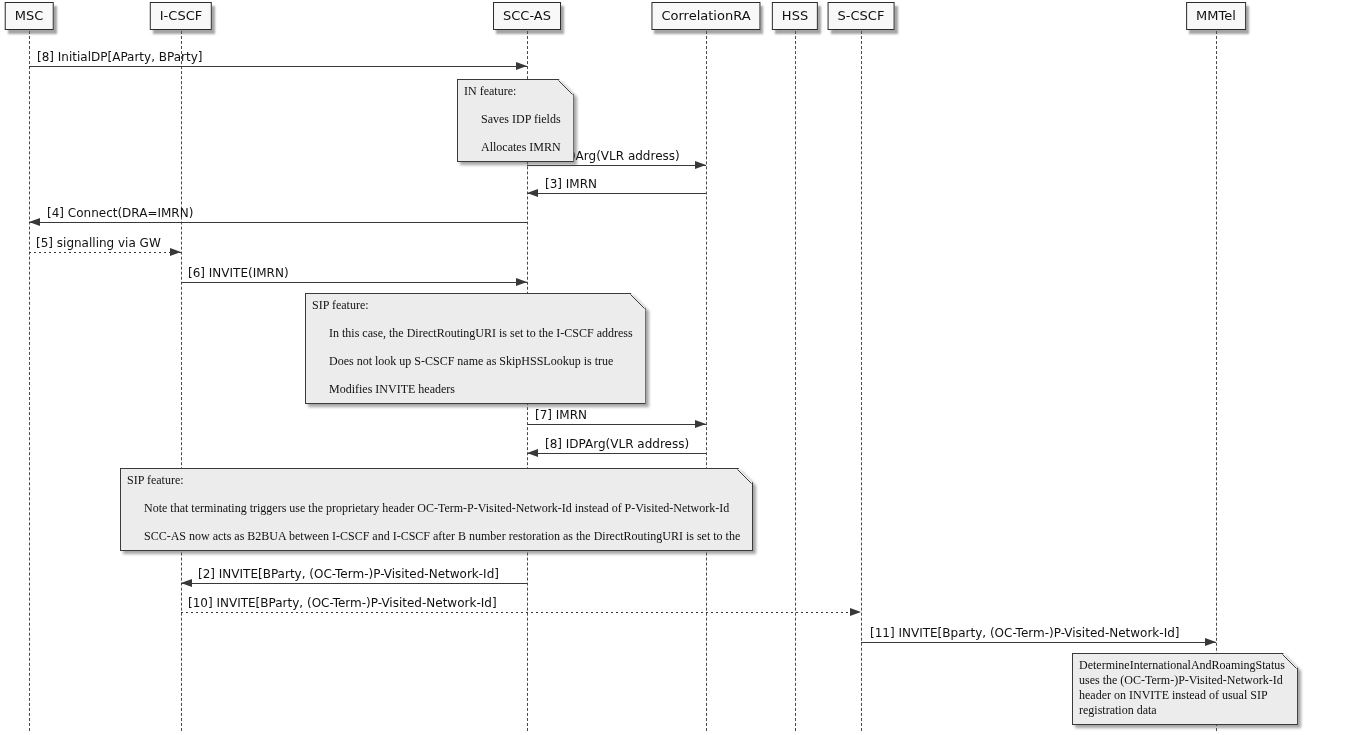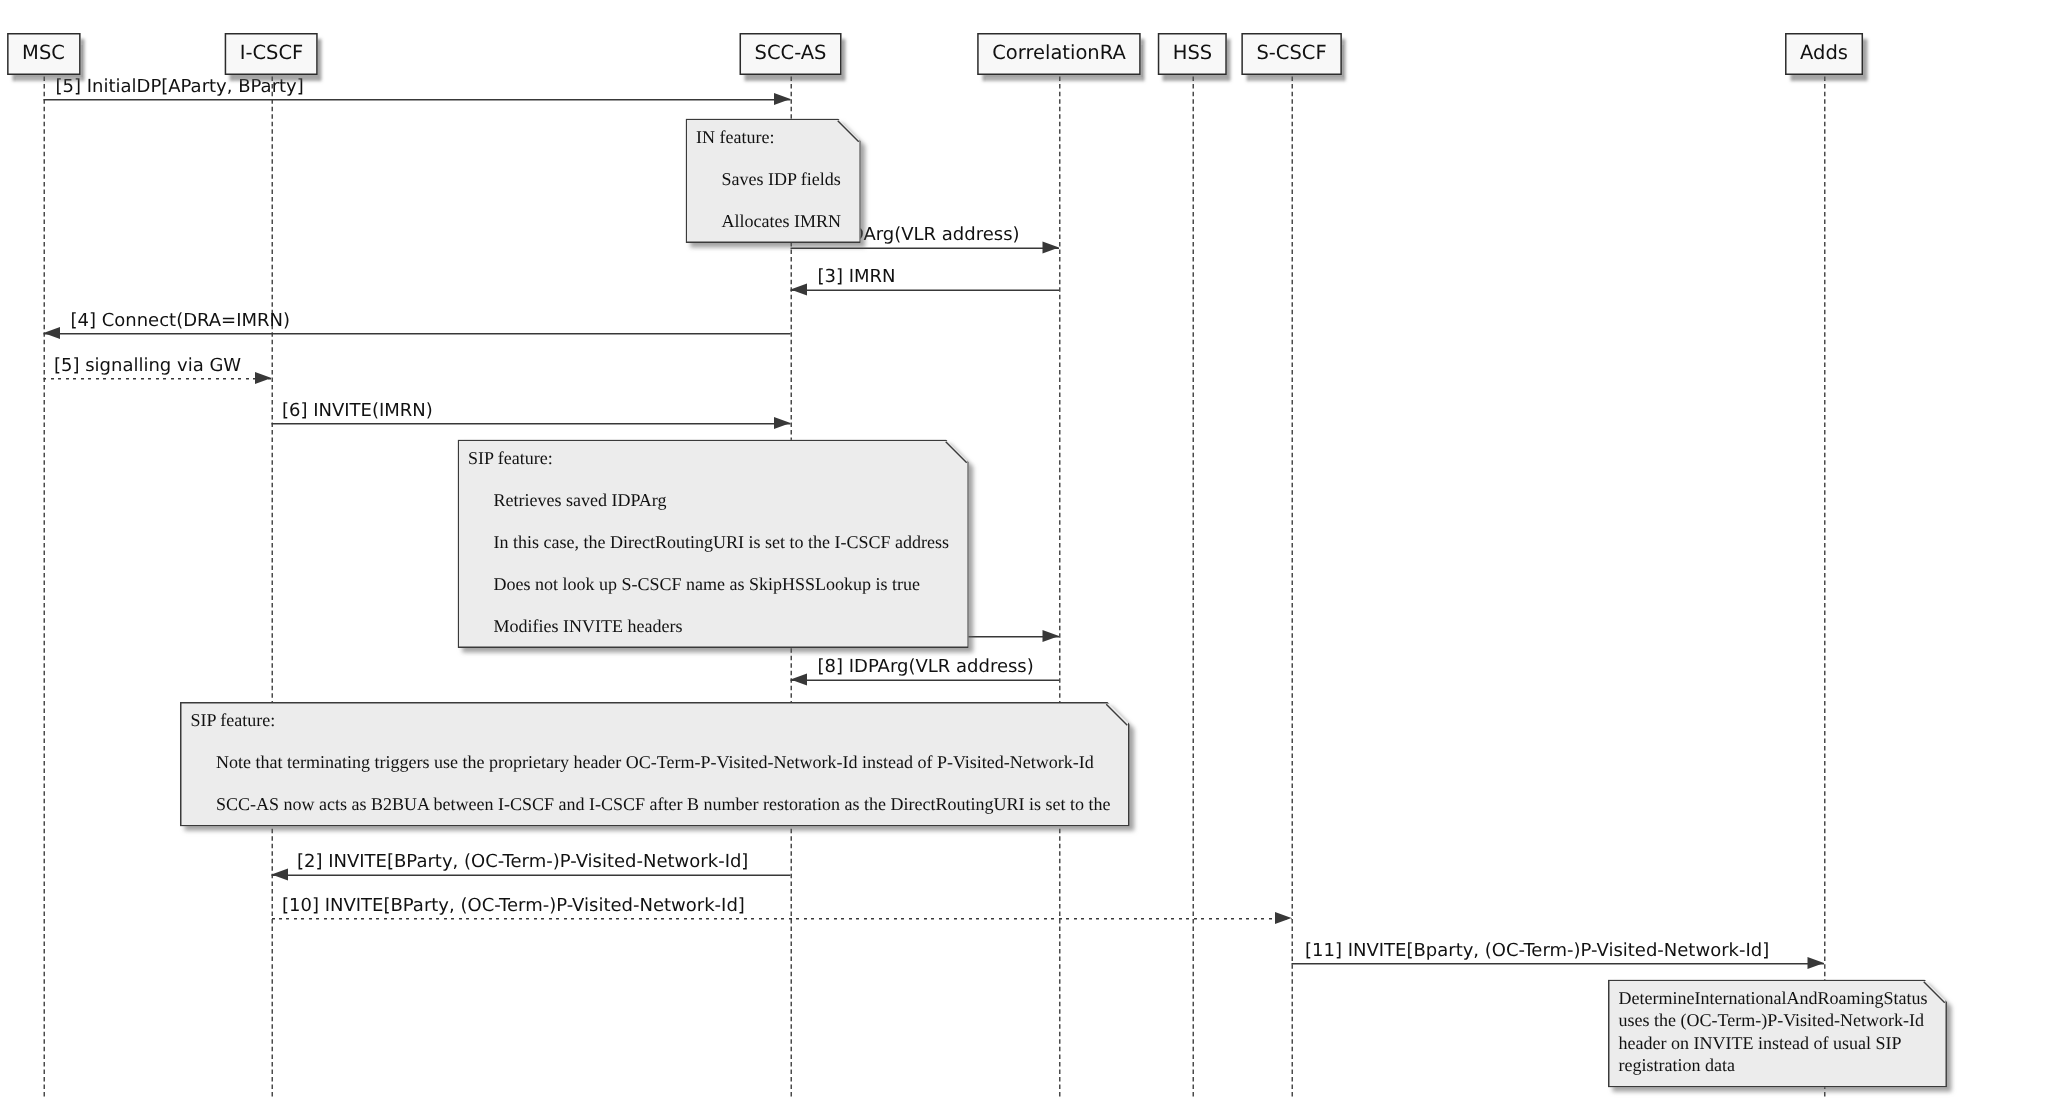--- a/index.html
+++ b/index.html
@@ -17,21 +17,20 @@
   }
   .participant {
     position:absolute; top:2px;
     transform:translateX(-50%);
     background:#f8f8f8;
     border:1.6px solid #2b2b2b;
     box-shadow:3px 4px 2px rgba(90,90,90,0.55);
     padding:4px 9px 5px;
     font-size:13px; line-height:17px;
     white-space:nowrap;
-    margin-top:20px;
   }
   .msg-label {
     position:absolute;
     font-size:12px; line-height:14px;
     white-space:nowrap;
   }
   .msg-line { position:absolute; }
   .msg-line.solid { height:0; border-top:1px solid #383838; }
   .msg-line.dotted {
     height:1px;
@@ -68,21 +67,21 @@
 
   <div class="lifeline" style="left:29px"></div>
   <div class="lifeline" style="left:181px"></div>
   <div class="lifeline" style="left:527px"></div>
   <div class="lifeline" style="left:706px"></div>
   <div class="lifeline" style="left:795px"></div>
   <div class="lifeline" style="left:861px"></div>
   <div class="lifeline" style="left:1216px"></div>
 
   <div>
-    <div class="msg-label" style="left:37px;top:50px">[5] InitialDP[AParty, BParty]</div>
+    <div class="msg-label" style="left:37px;top:50px">[8] InitialDP[AParty, BParty]</div>
     <div class="msg-line solid" style="left:29px;top:66px;width:498px"></div>
     <div class="arrow r" style="left:516px;top:62px"></div>
   </div>
   <div>
     <div class="msg-label" style="left:535px;top:149px">[2] IPDArg(VLR address)</div>
     <div class="msg-line solid" style="left:527px;top:165px;width:179px"></div>
     <div class="arrow r" style="left:695px;top:161px"></div>
   </div>
   <div>
     <div class="msg-label" style="left:545px;top:177px">[3] IMRN</div>
@@ -140,21 +139,20 @@
       <div class="note-line indent">Allocates IMRN</div>
     </div>
   </div>
 
   <div class="note-wrap" style="left:305px;top:293px">
     <div class="note">
       <svg class="fold" width="15" height="15" viewBox="0 0 15 15">
           <path d="M0.5 0.5 L14.5 14.5" stroke="#3a3a3a" stroke-width="1" fill="none"></path>
         </svg>
       <div class="note-line">SIP feature:</div>
-      <div class="note-line indent">Retrieves saved IDPArg</div>
       <div class="note-line indent">In this case, the DirectRoutingURI is set to the I-CSCF address</div>
       <div class="note-line indent">Does not look up S-CSCF name as SkipHSSLookup is true</div>
       <div class="note-line indent">Modifies INVITE headers</div>
     </div>
   </div>
 
   <div class="note-wrap" style="left:120px;top:468px">
     <div class="note">
       <svg class="fold" width="15" height="15" viewBox="0 0 15 15">
           <path d="M0.5 0.5 L14.5 14.5" stroke="#3a3a3a" stroke-width="1" fill="none"></path>
@@ -176,15 +174,15 @@
       <div class="note-line">registration data</div>
     </div>
   </div>
 
   <div class="participant" style="left:29px">MSC</div>
   <div class="participant" style="left:181px">I-CSCF</div>
   <div class="participant" style="left:527px">SCC-AS</div>
   <div class="participant" style="left:706px">CorrelationRA</div>
   <div class="participant" style="left:795px">HSS</div>
   <div class="participant" style="left:861px">S-CSCF</div>
-  <div class="participant" style="left:1216px">Adds</div>
+  <div class="participant" style="left:1216px">MMTel</div>
 
 </div>
 
 </body></html>

